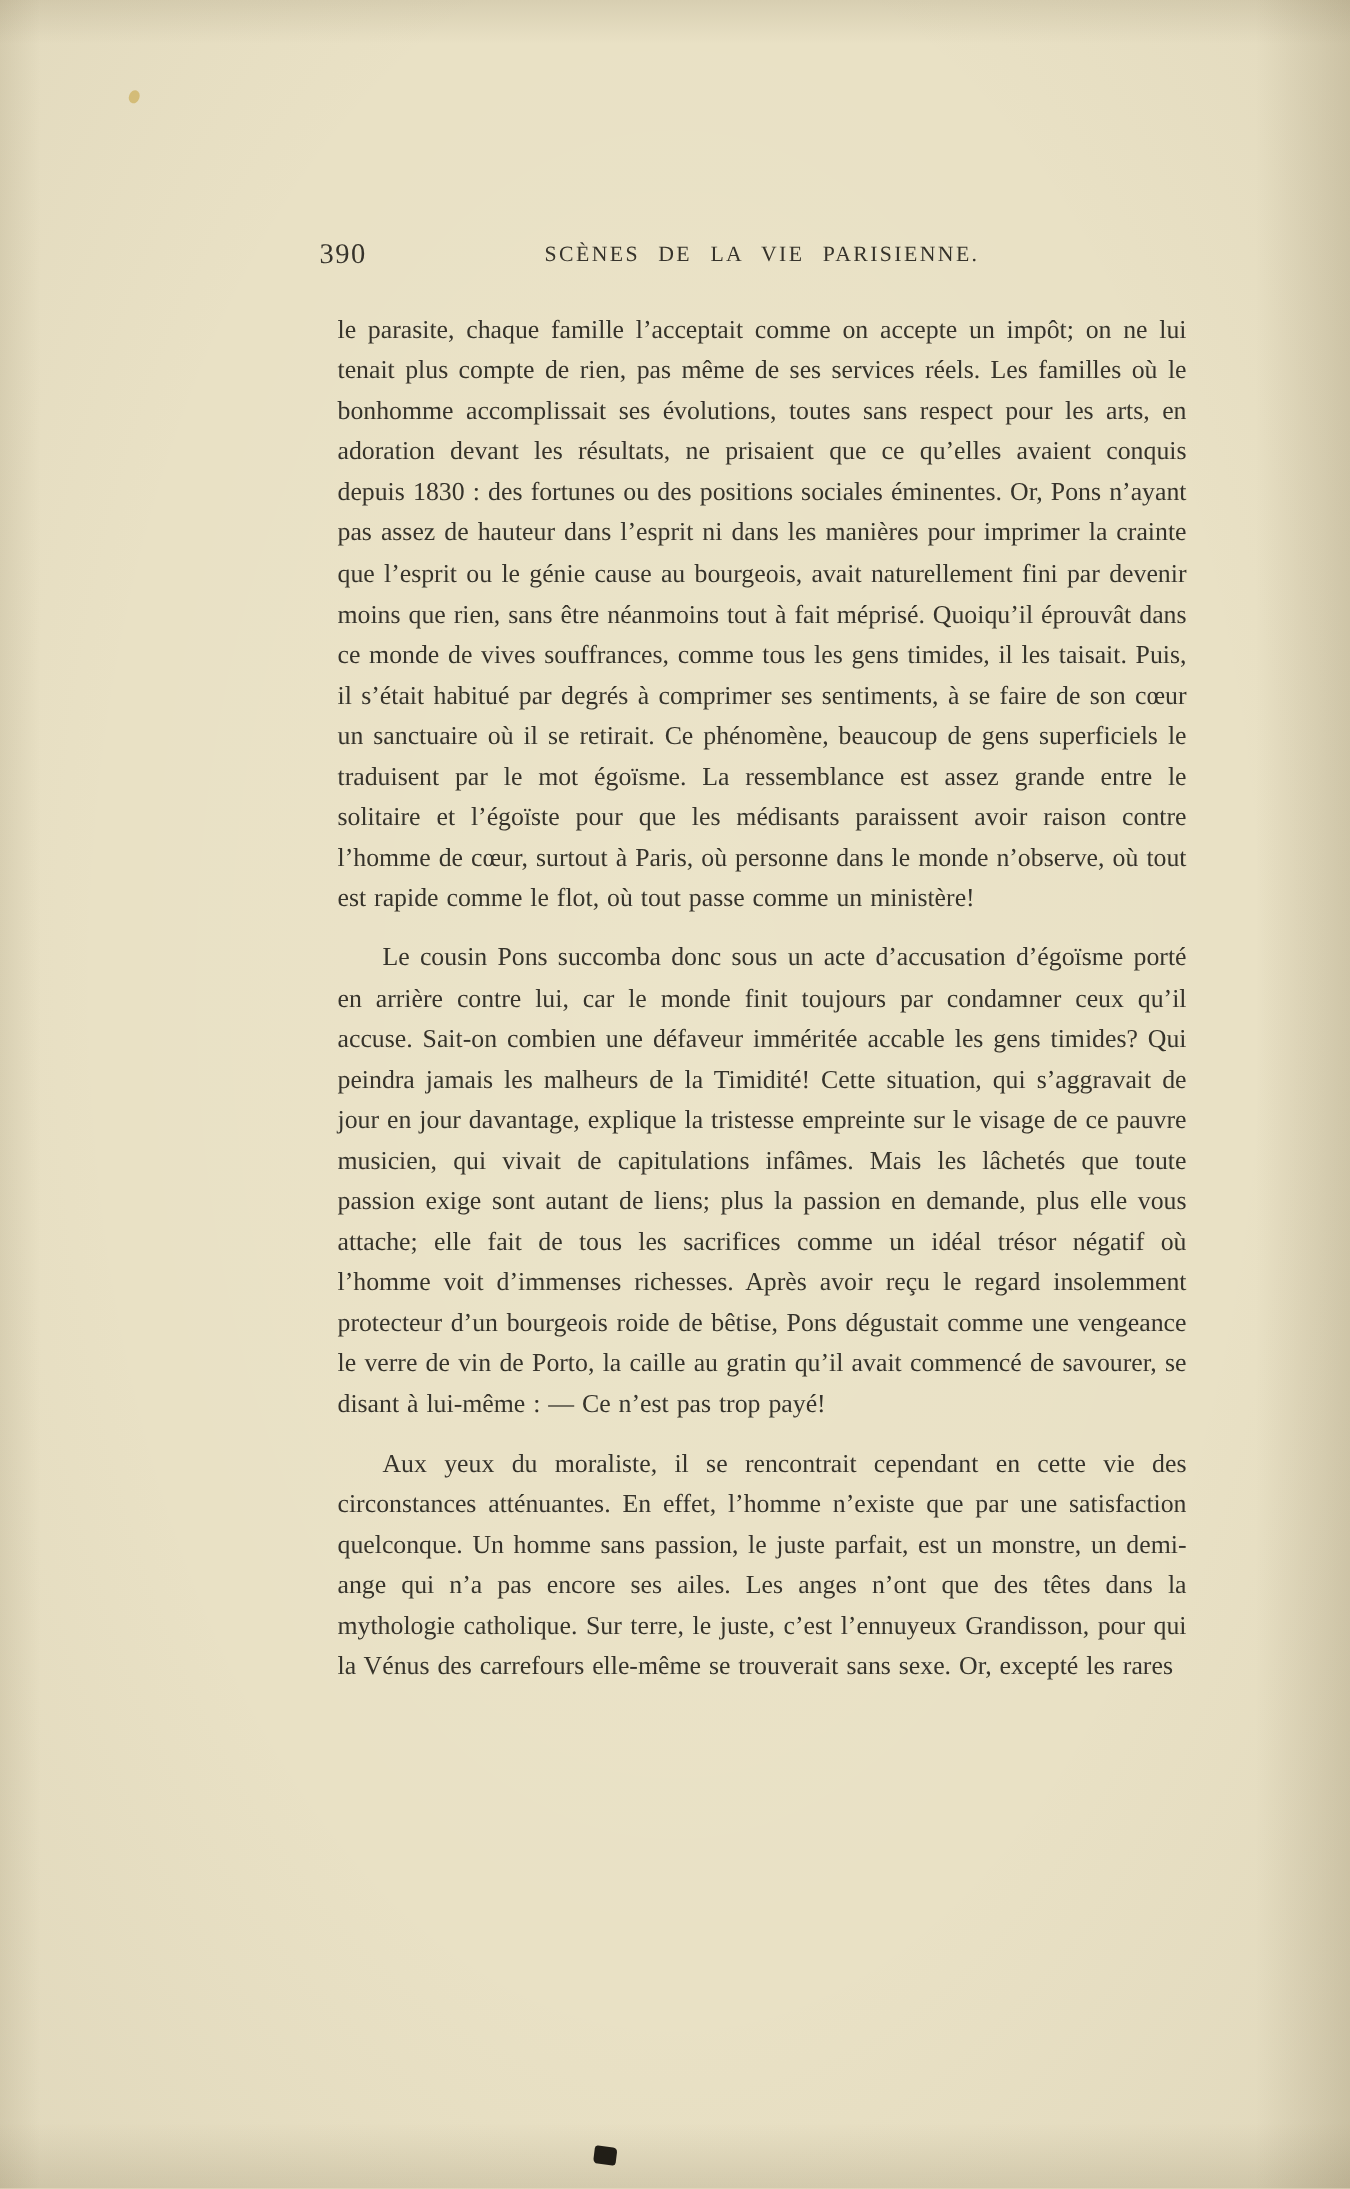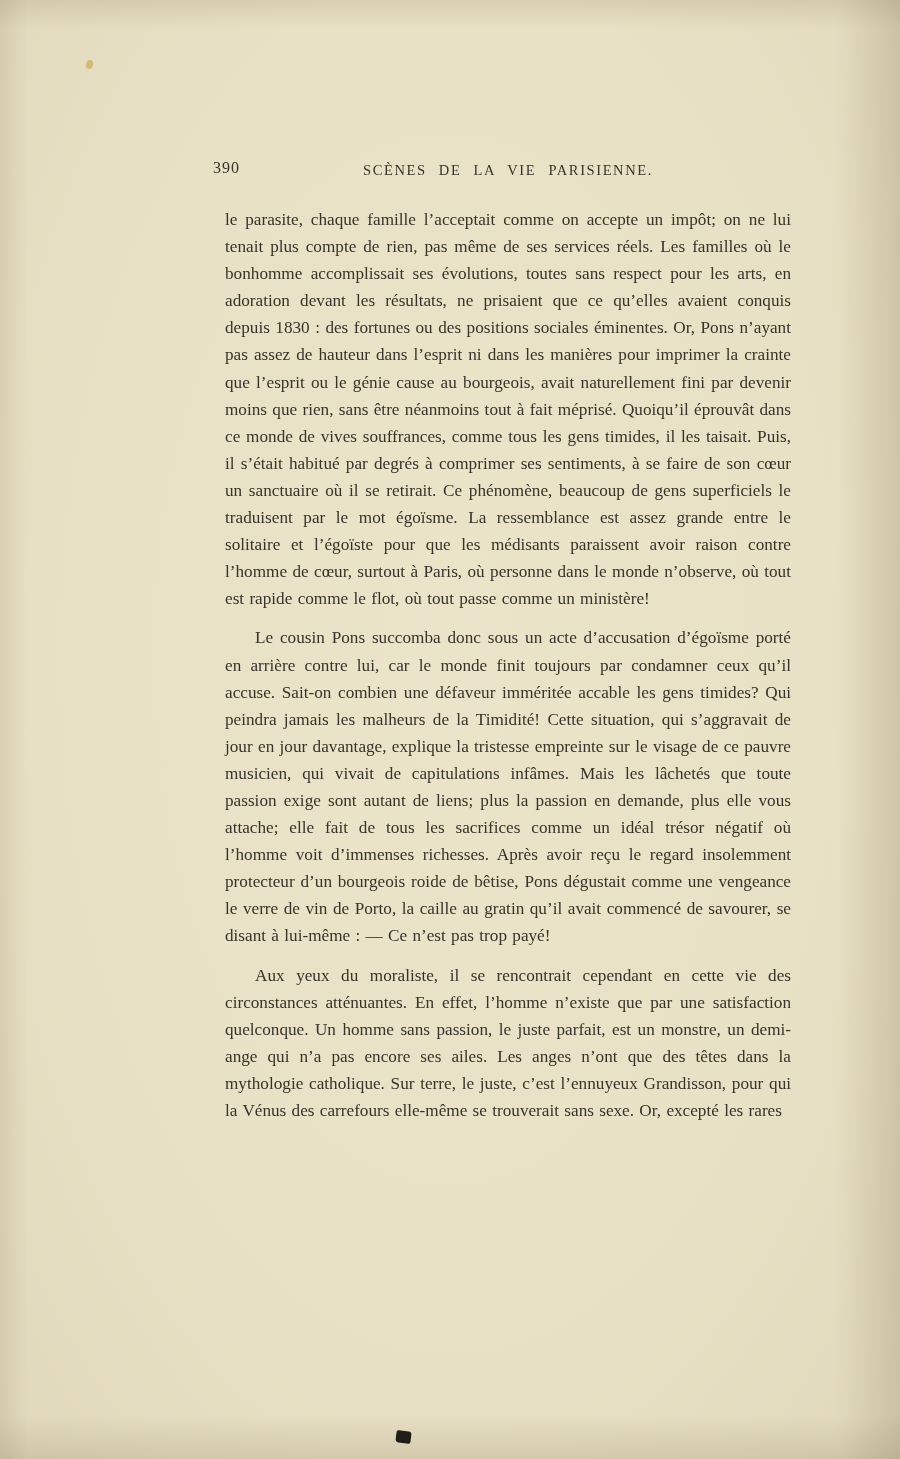--- a/index.html
+++ b/index.html
@@ -28,21 +28,21 @@
     position: absolute;
     top: 159px;
     left: 213px;
     width: 590px;
     height: 24px;
   }
   .page-number {
     position: absolute;
     left: 0;
     top: 0;
-    font-size: 16px;
+    font-size: 19px;
     letter-spacing: 1px;
   }
   .running-head {
     position: absolute;
     left: 0;
     right: 0;
     top: 3px;
     text-align: center;
     font-size: 14.5px;
     letter-spacing: 1.6px;

